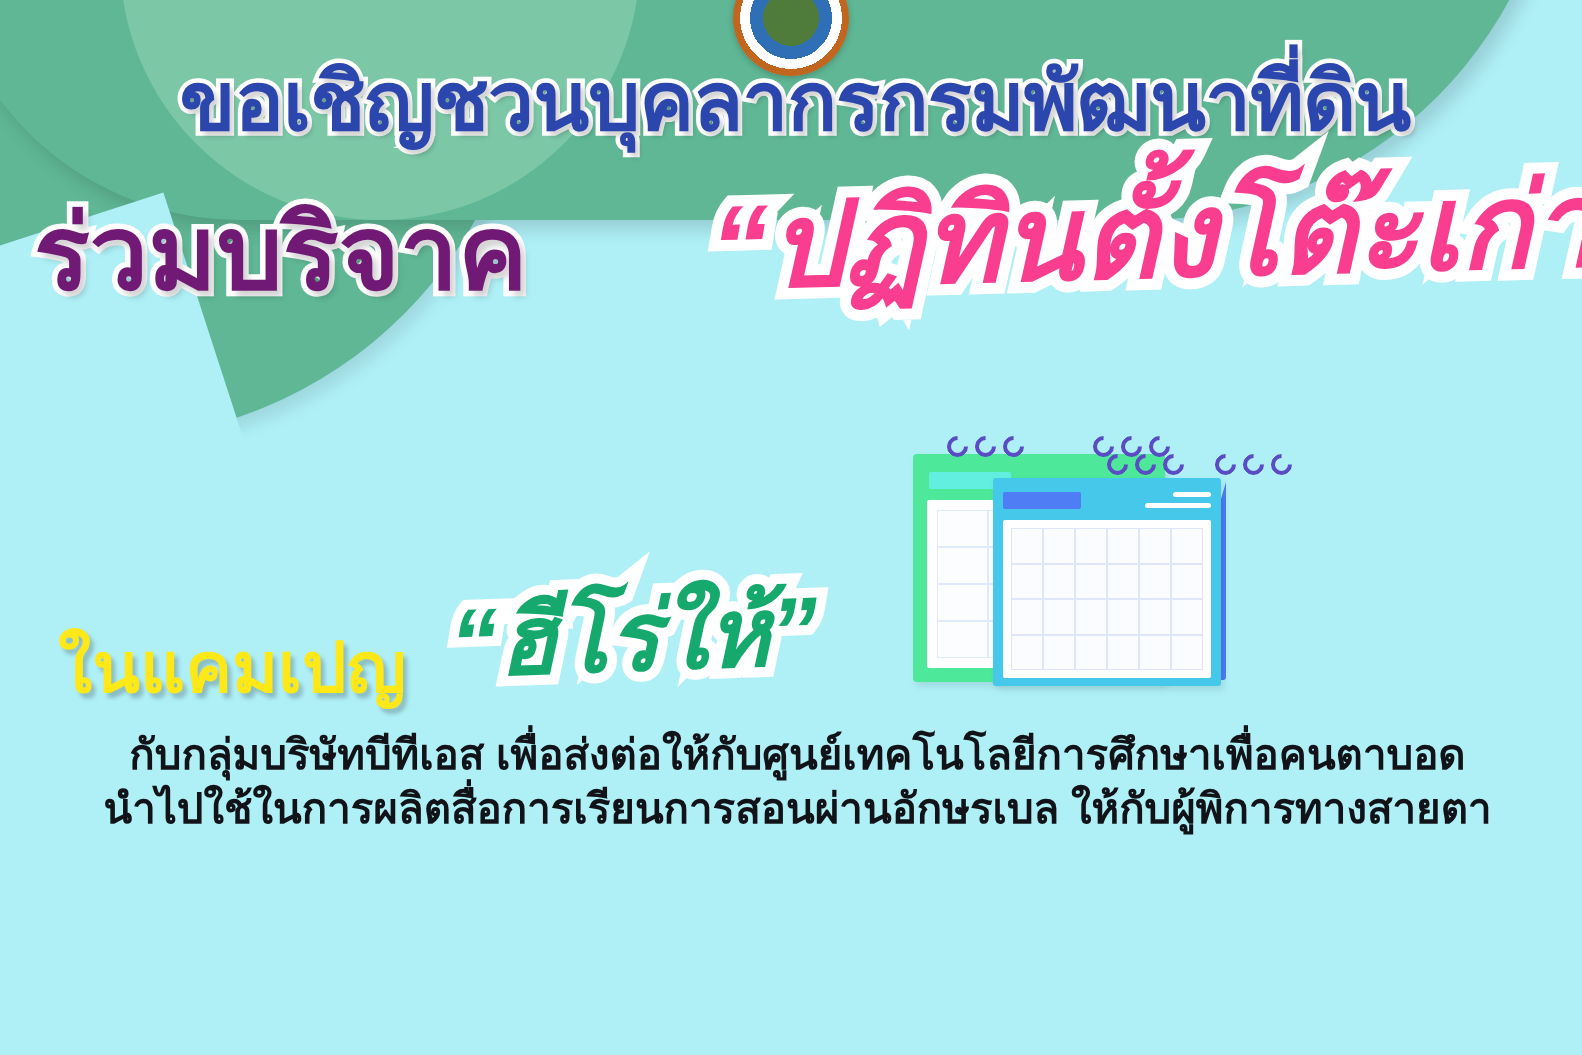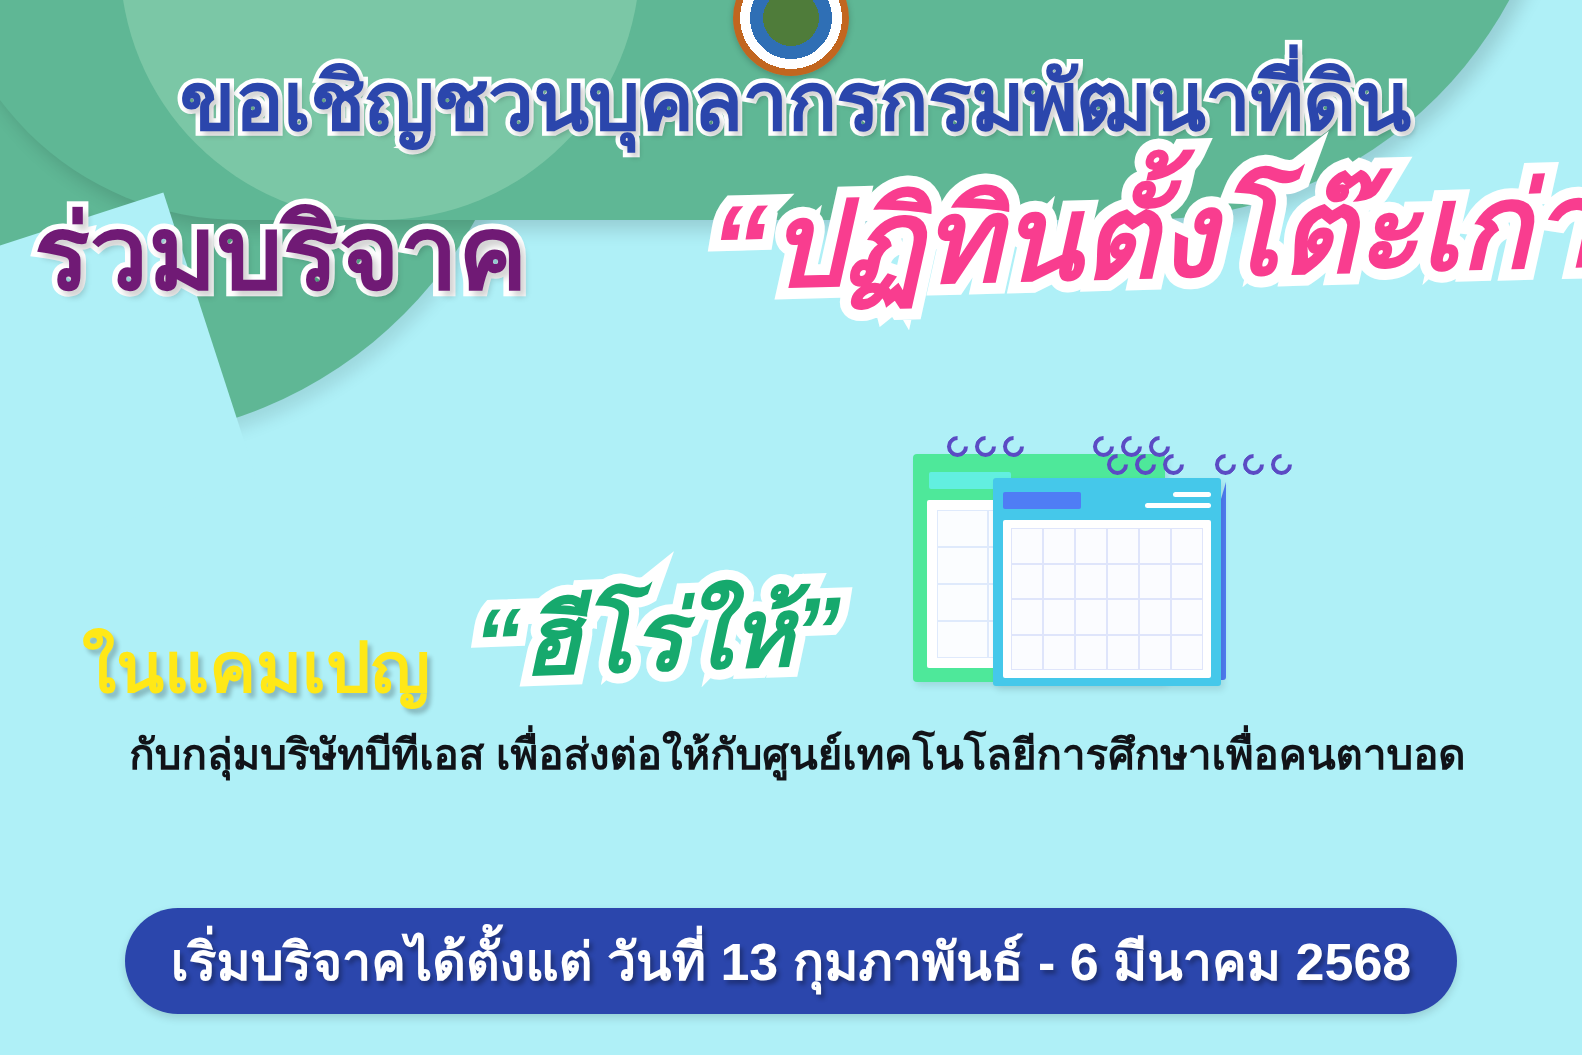--- a/index.html
+++ b/index.html
@@ -104,21 +104,21 @@
     font-weight:bold;
     font-style:italic;
     color:#f93d8f;
     -webkit-text-stroke:22px #ffffff;
     paint-order: stroke fill;
     white-space:nowrap;
     transform:rotate(-1.5deg);
   }
 
   
-  .row3 { position:absolute; left:0; right:0; top:590px; height:120px;margin-left:24px; }
+  .row3 { position:absolute; left:0; right:0; top:590px; height:120px; }
 
   .camp-yellow {
     position:absolute; left:58px; top:22px;
     font-size:70px; font-weight:bold;
     color:#ffe817;
     text-shadow: 4px 5px 4px rgba(0,0,0,0.22);
     white-space:nowrap;
   }
   .camp-green {
     position:absolute; left:450px; top:-30px;
@@ -354,19 +354,17 @@
     </div>
   </div>
 
   <div class="row3">
     <div class="camp-yellow">ในแคมเปญ</div>
     <div class="camp-green">“ฮีโร่ให้”</div>
   </div>
 
   <div class="body-text">
     <div>กับกลุ่มบริษัทบีทีเอส เพื่อส่งต่อให้กับศูนย์เทคโนโลยีการศึกษาเพื่อคนตาบอด</div>
+    <div>นำไปใช้ในการผลิตสื่อการเรียนการสอนผ่านอักษรเบล ให้กับผู้พิการทางสายตา</div>
   </div>
 
-  <div class="banner">
-    <span class="banner-text">เริ่มบริจาคได้ตั้งแต่ วันที่ 13 กุมภาพันธ์ - 6 มีนาคม 2568</span>
-  </div>
 
 </div>
 
 </body></html>

